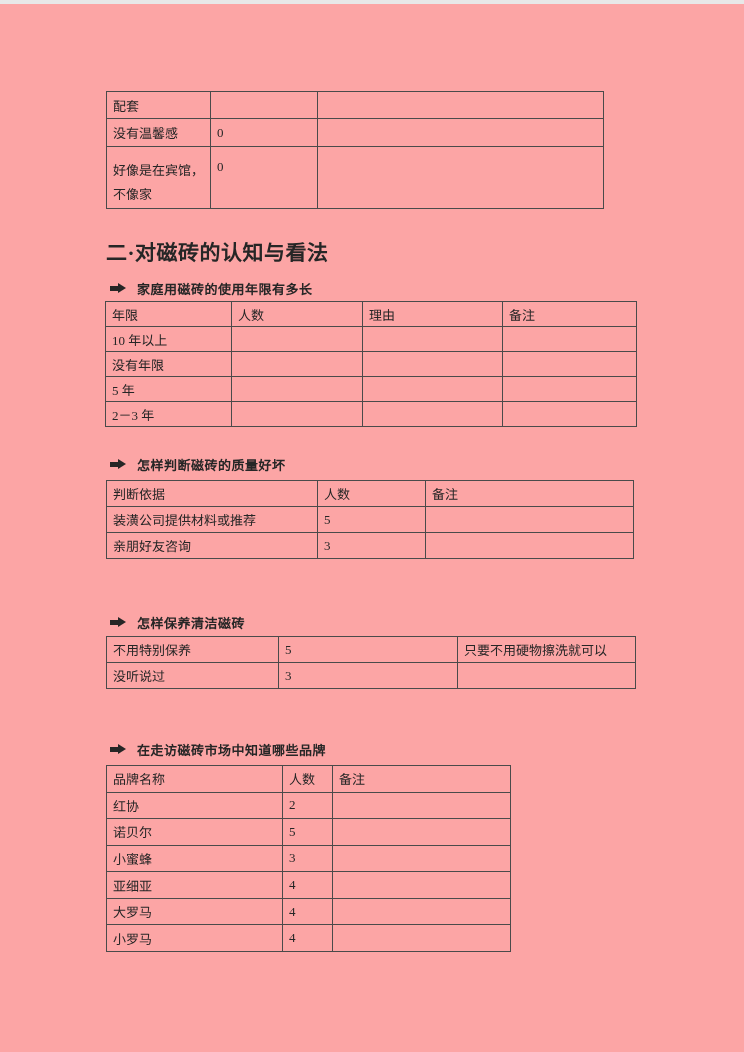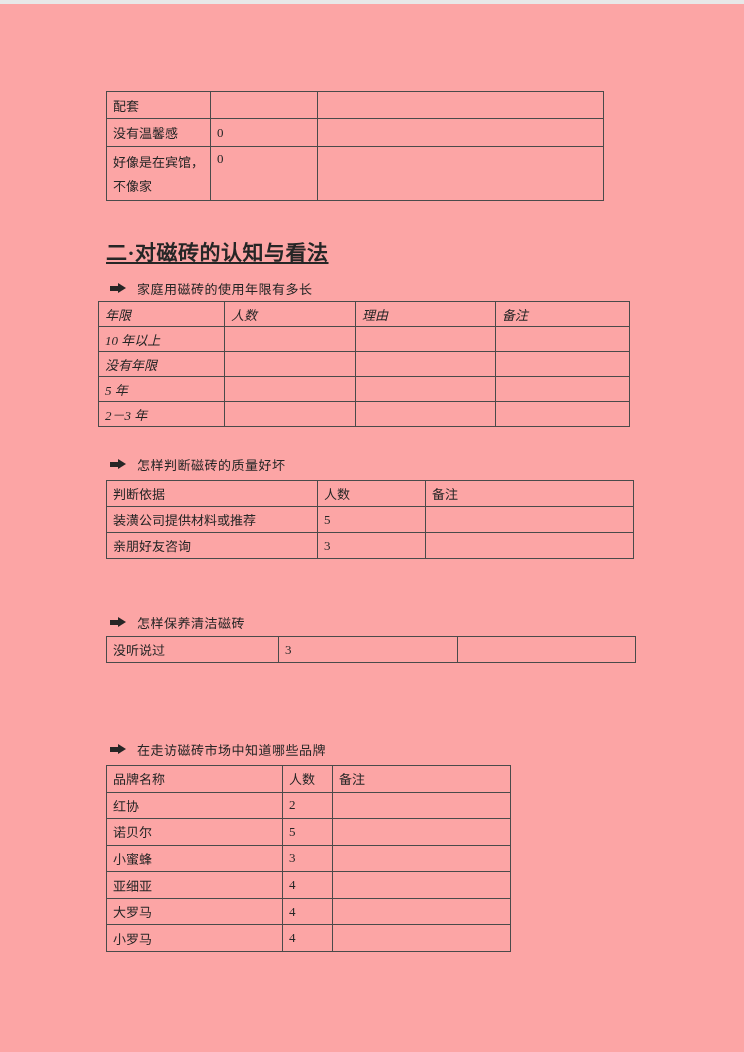--- a/index.html
+++ b/index.html
@@ -23,46 +23,46 @@
     padding:1px 6px;
     vertical-align:middle;
     overflow:hidden;
     white-space:nowrap;
   }
   
   .t0 { left:106px; top:87px; width:497px; }
   .t0 .r1 { height:27px; }
   .t0 .r2 { height:28px; }
   .t0 .r3 { height:50px; }
-  .t0 td.va-top { vertical-align:top; padding-top:4px; }
+  .t0 td.va-top { vertical-align:top; padding-top:12px; }
   .t0 td .cell-line { display:block; line-height:24px; }
   
   .heading {
     position:absolute; left:106px; top:236px;
     font-size:21px; font-weight:bold; line-height:26px;
-    letter-spacing:0.5px; white-space:nowrap;text-decoration:underline;
+    letter-spacing:0.5px; white-space:nowrap;
   }
   
   .bullet {
     position:absolute; left:110px;
     display:flex; align-items:center;
-    font-size:13px; font-weight:normal; letter-spacing:0.5px;
+    font-size:13px; font-weight:bold; letter-spacing:0.5px;
     white-space:nowrap; height:16px;
   }
   .b1 { top:276px; } .b2 { top:452px; } .b3 { top:610px; } .b4 { top:737px; }
   .arrow-icon { display:inline-flex; align-items:center; margin-right:11px; }
   .arrow-icon .bar  { display:block; width:8px; height:5px; background:#262626; }
   .arrow-icon .head {
     display:block; width:0; height:0;
     border-left:8px solid #262626;
     border-top:5px solid transparent;
     border-bottom:5px solid transparent;
   }
   
-  .t1 { left:98px; top:297px; width:531px;font-style:italic; }
+  .t1 { left:105px; top:297px; width:531px; }
   .t1 tr { height:25px; }
   .t2 { left:106px; top:476px; width:527px;padding-left:44px; }
   .t2 tr { height:26px; }
   .t3 { left:106px; top:632px; width:529px; }
   .t3 tr { height:26px; }
   .t4 { left:106px; top:761px; width:404px; height:187px; }
   .t4 tr { height:26px; }
 </style>
 </head>
 <body>
@@ -187,20 +187,25 @@
     <span>怎样保养清洁磁砖</span>
   </div>
   <table class="tbl t3">
     <colgroup>
         <col style="width:172px">
         <col style="width:179px">
         <col style="width:178px">
       </colgroup>
     <tbody>
     <tr>
+      <td>不用特别保养</td>
+      <td>5</td>
+      <td>只要不用硬物擦洗就可以</td>
+    </tr>
+    <tr>
       <td>没听说过</td>
       <td>3</td>
       <td></td>
     </tr>
   </tbody>
     </table>
 
   <div class="bullet b4">
     <span class="arrow-icon">
         <i class="bar"></i>

